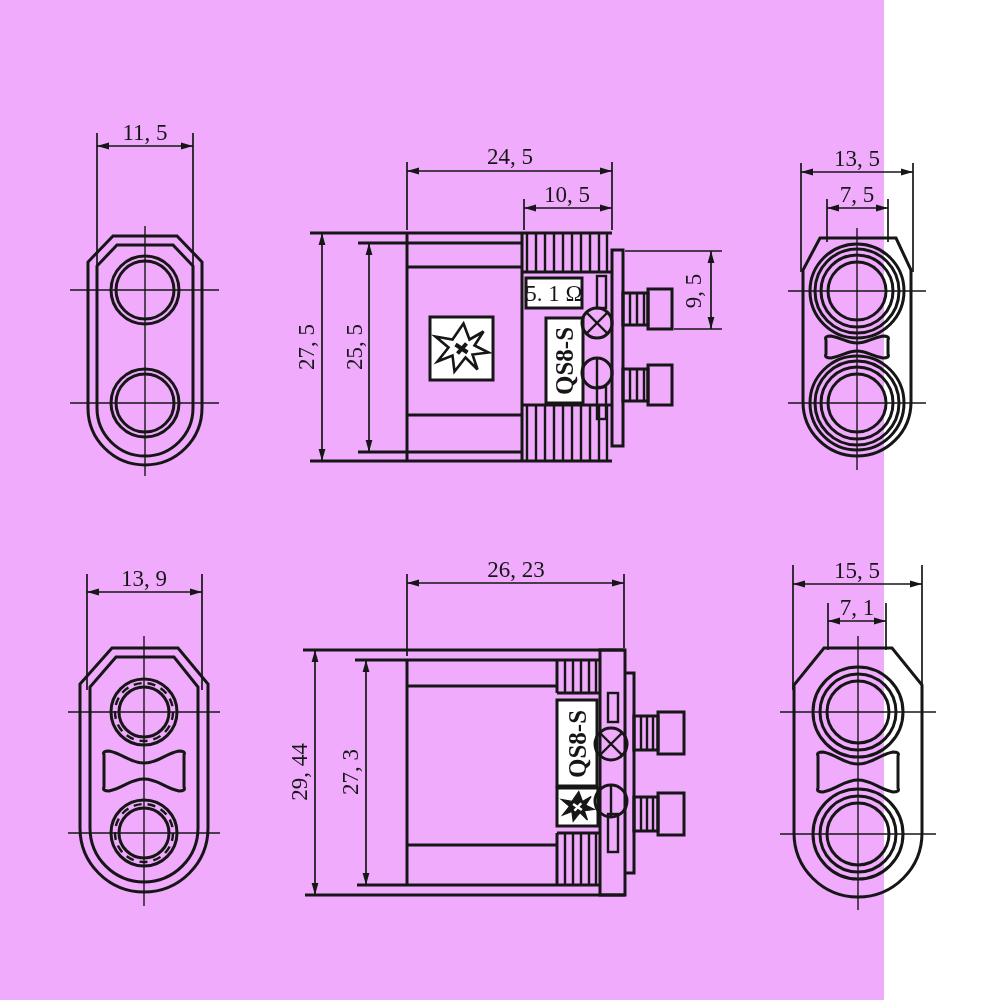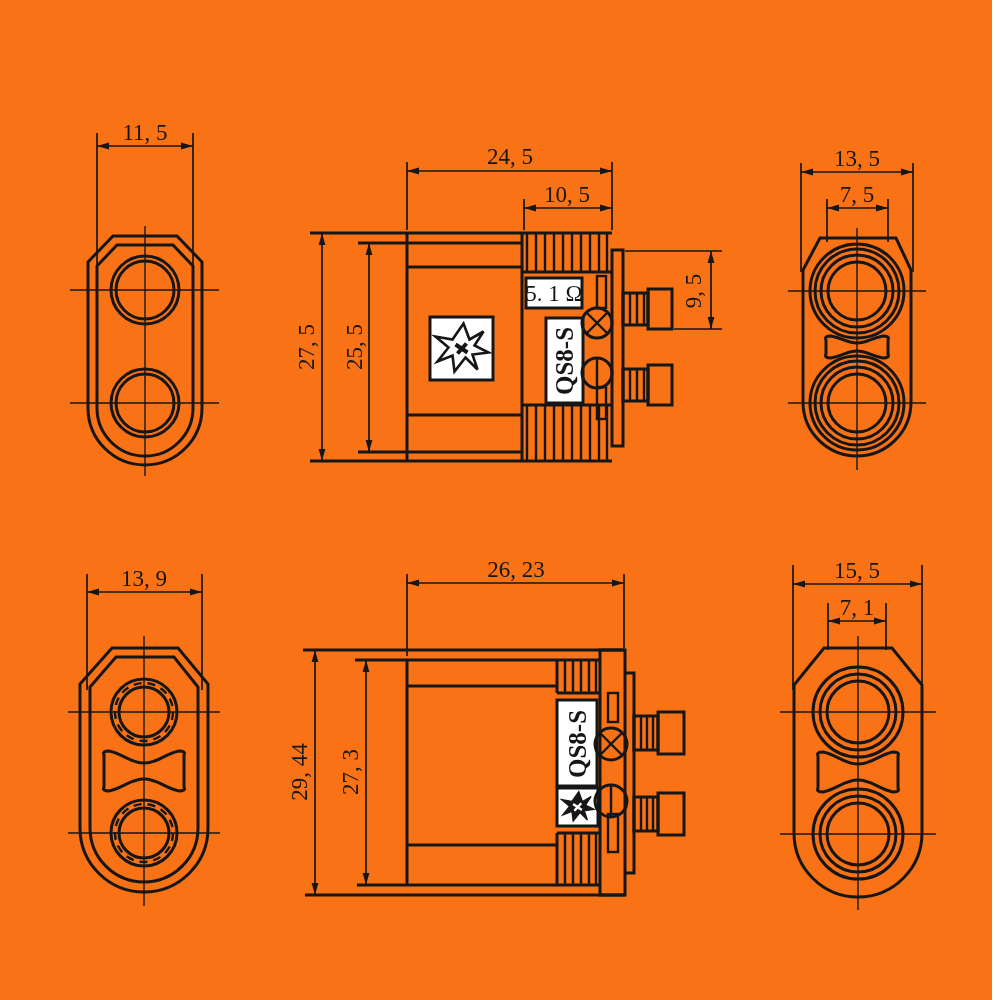--- a/index.html
+++ b/index.html
@@ -1,16 +1,16 @@
 <!DOCTYPE html>
 <html><head>
 <meta charset="utf-8">
 <style>
   html,body{margin:0;padding:0;background:#ffffff;}
-  .page{width:992px;height:1000px;position:relative;background:#f97316;
+  .page{width:884px;height:1000px;position:relative;background:#f0abfc;
         font-family:"Liberation Serif", serif;}
   svg{display:block;}
   .ol{stroke:#161616;stroke-width:3;fill:none;stroke-linecap:butt;stroke-linejoin:miter;}
   .ol2{stroke:#161616;stroke-width:2.4;fill:none;}
   .cl{stroke:#161616;stroke-width:1.4;fill:none;}
   .dl{stroke:#161616;stroke-width:1.7;fill:none;}
   .whitebox{fill:#ffffff;stroke:#161616;stroke-width:3;}
   .dimtxt{font-family:"Liberation Serif", serif;font-size:23px;fill:#161616;}
   .lbltxt{font-family:"Liberation Serif", serif;font-size:23px;fill:#161616;}
   .modeltxt{font-family:"Liberation Serif", serif;font-size:25px;font-weight:bold;fill:#161616;}

